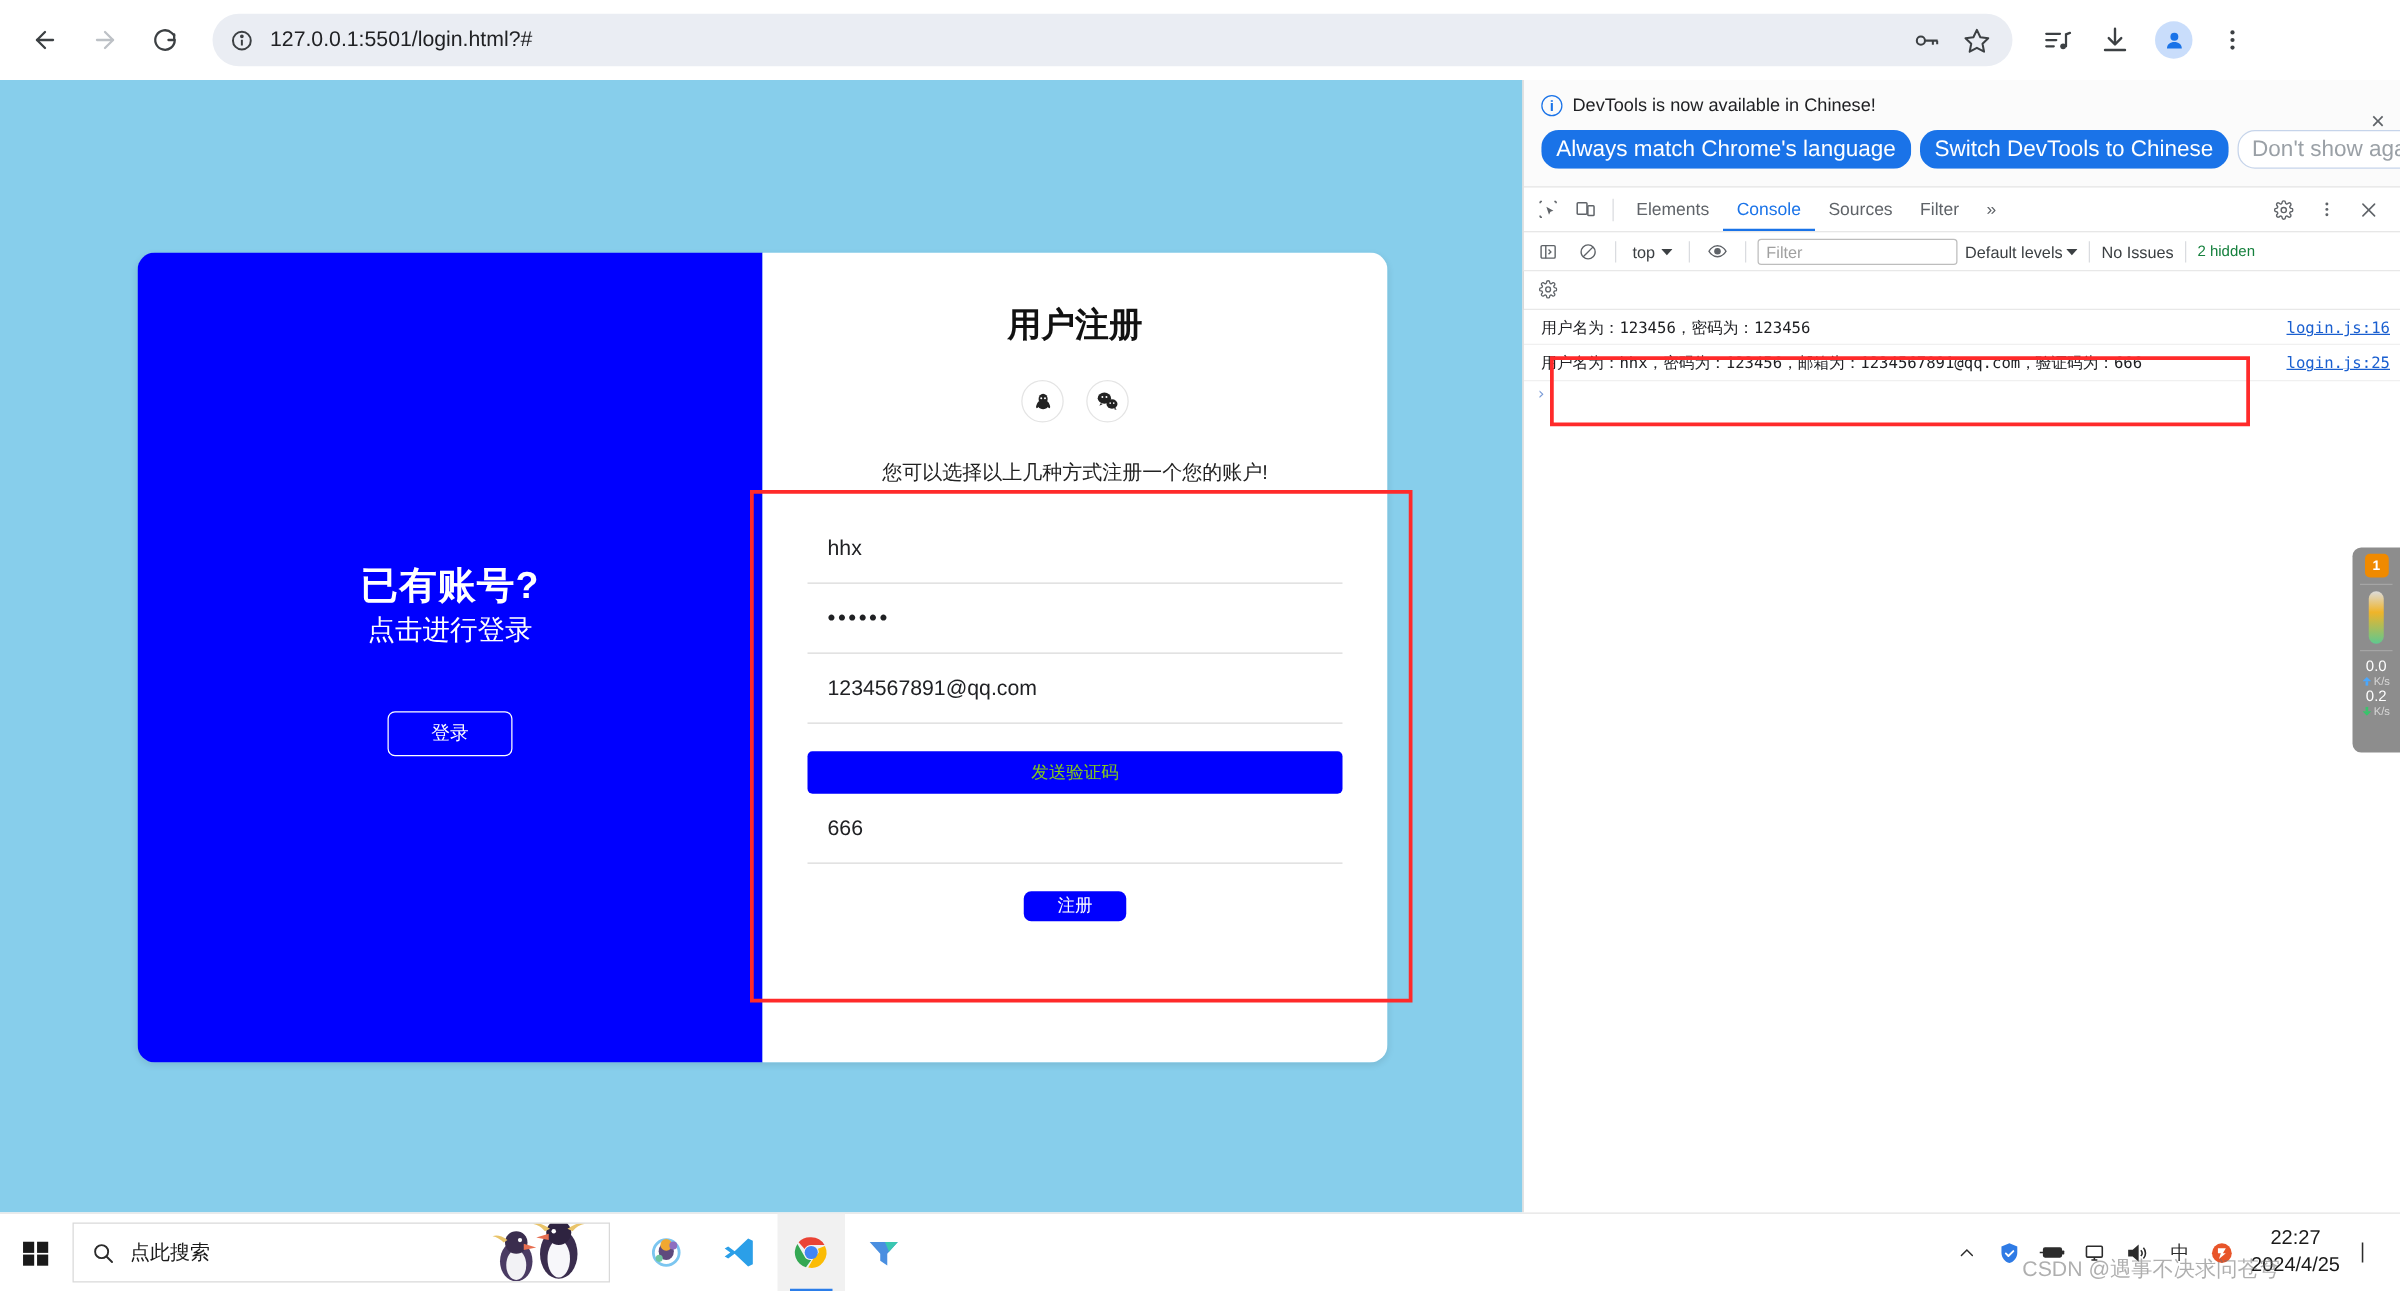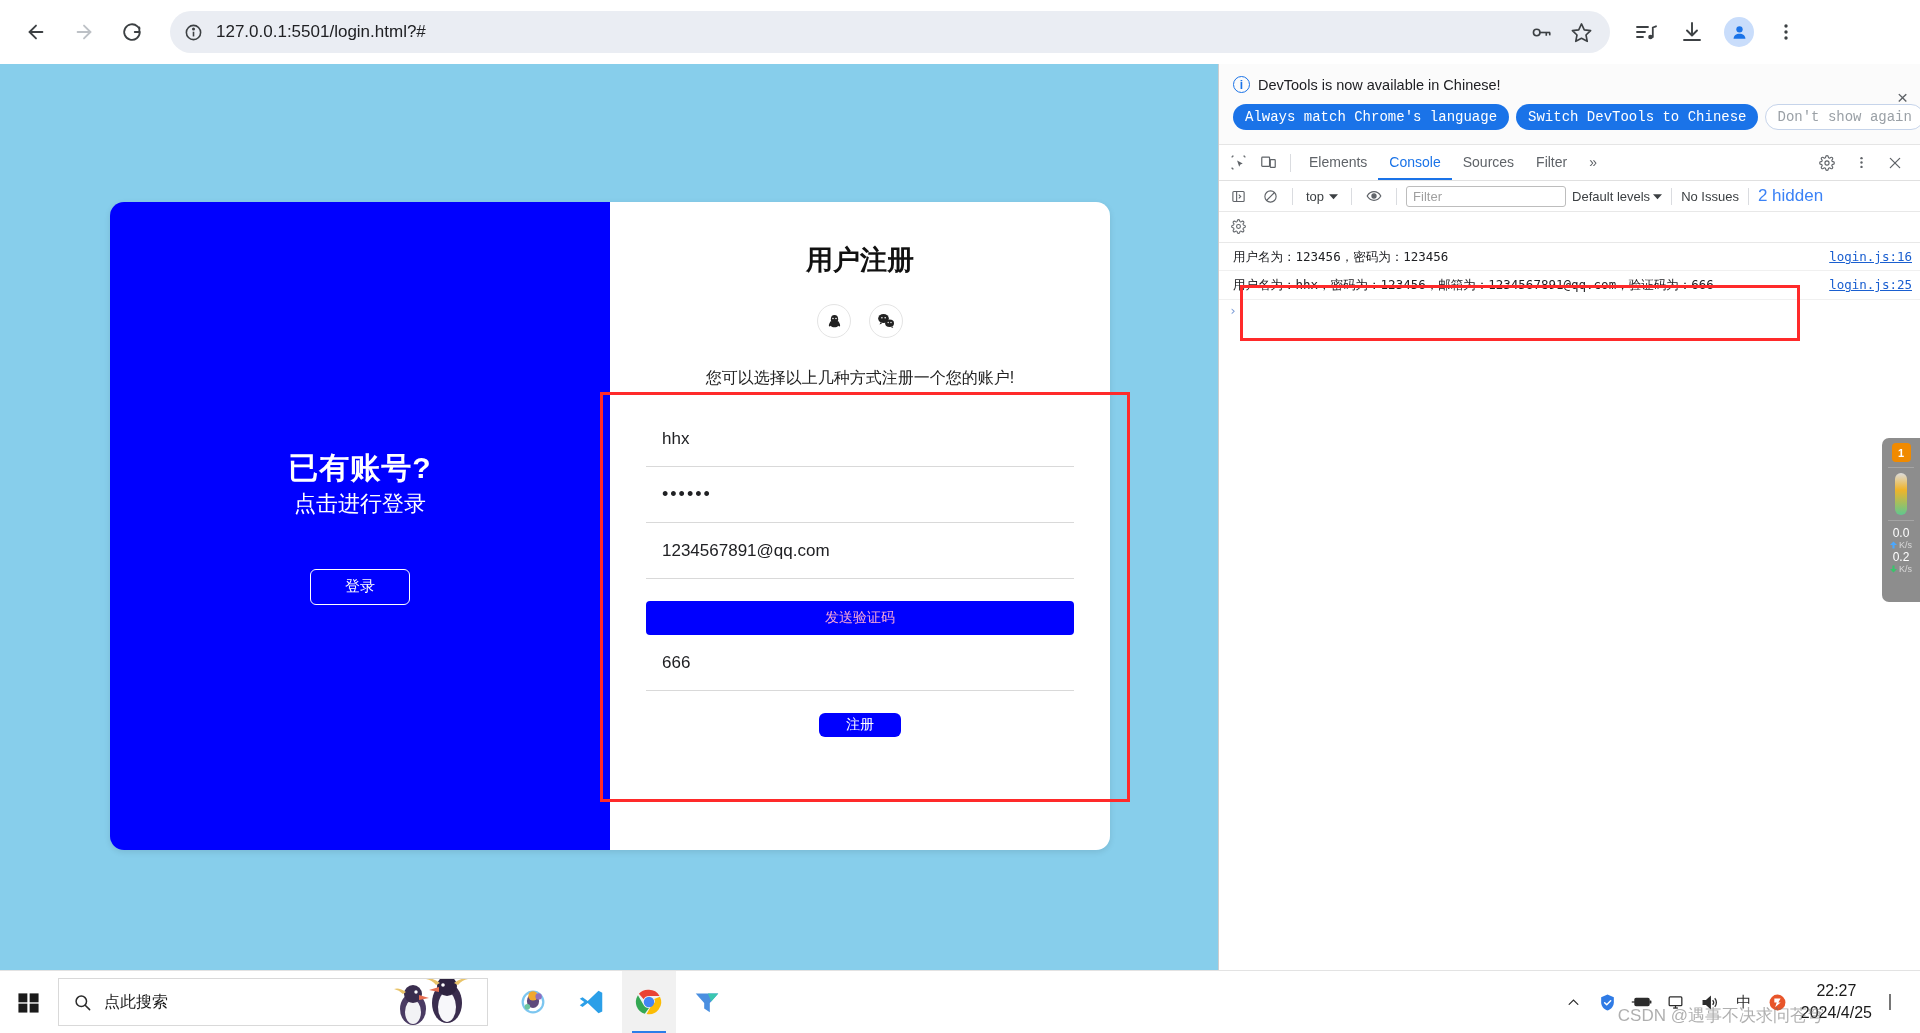--- a/index.html
+++ b/index.html
@@ -86,21 +86,21 @@
   .form-area { margin-top:22px; width:428px; display:flex; flex-direction:column; align-items:center; }
   .line-input {
     width:100%; height:56px; border:none; border-bottom:1px solid #d9d9d9;
     font-size:17px; color:#202124; outline:none; padding:0 16px;
     background:transparent; font-family:"Liberation Sans",sans-serif;
   }
   .line-input::placeholder { color:#9aa0a6; }
   .pw-dots { letter-spacing:2px; font-size:18px; }
   .wide-btn {
     width:100%; height:34px; margin-top:22px;
-    background:#0000ff; color:#f9a8d4; border:none; border-radius:4px;
+    background:#0000ff; color:#84cc16; border:none; border-radius:4px;
     font-size:14px; cursor:pointer; font-family:"Liberation Sans",sans-serif;
   }
   .submit-btn {
     width:82px; height:24px; margin-top:22px;
     background:#0000ff; color:#fff; border:none; border-radius:6px;
     font-size:14px; cursor:pointer; font-family:"Liberation Sans",sans-serif;
   }
   .annot-box {
     position:absolute; border:3px solid #ff2a2a; pointer-events:none;
   }
@@ -118,23 +118,23 @@
   }
   .dt-banner-head { display:flex; align-items:center; gap:8px; }
   .info-circle {
     width:17px;height:17px;border-radius:50%;border:1.6px solid #1a73e8;
     color:#1a73e8;font-size:12px;font-weight:bold;
     display:flex;align-items:center;justify-content:center;flex:none;
   }
   .dt-banner-title { font-size:14.5px; color:#202124; }
   .dt-banner-btns { display:flex; align-items:center; gap:7px; margin-top:11px; }
   .pill {
-    border-radius:14px; padding:4px 11px; font-size:14px; cursor:pointer;
+    border-radius:14px; padding:4px 11px; font-size:18px; cursor:pointer;
     border:1px solid transparent; white-space:nowrap;
-    font-family:Liberation Mono, monospace;
+    font-family:Liberation Sans, sans-serif;
   }
   .pill.primary { background:#1a73e8; color:#fff; }
   .pill.ghost { background:#fff; color:#9aa0a6; border:1px solid #c6d4ea; }
   .banner-close {
     position:absolute; right:12px; top:24px; font-size:19px;
     color:#5f6368; cursor:pointer; line-height:1;
   }
   .dt-tabs {
     height:36px; display:flex; align-items:center; gap:0;
     border-bottom:1px solid #e0e0e0; background:#fff; padding-left:4px;
@@ -156,21 +156,21 @@
   .cb-sep { width:1px;height:17px;background:#dadce0;margin:0 3px; }
   .ctx-sel { display:flex;align-items:center;gap:5px;font-size:13px;color:#3c4043;cursor:pointer;padding:0 4px; }
   .filter-box {
     width:160px;height:21px;border:1px solid #bdbdbd;border-radius:3px;
     font-size:13px;padding:0 6px;outline:none;color:#202124;
     font-family:"Liberation Sans",sans-serif; background:#fff;
   }
   .filter-box::placeholder { color:#a0a0a0; }
   .levels { font-size:13px;color:#3c4043;cursor:pointer;display:flex;align-items:center;gap:3px; }
   .issues { font-size:13px;color:#3c4043;cursor:pointer; }
-  .hidden-cnt { font-size:17px;color:#3b82f6;cursor:pointer; }
+  .hidden-cnt { font-size:12px;color:#15803d;cursor:pointer; }
   .cb-row2 { padding:2px 6px 4px 6px; border-bottom:1px solid #e8e8e8; }
 
   .console-log { flex:1; overflow:hidden; background:#fff; font-family:"DejaVu Sans Mono", monospace; }
   .log-row {
     display:flex; align-items:flex-start; justify-content:space-between;
     border-bottom:1px solid #f0f0f0; padding:4px 8px 4px 14px; font-size:12.5px;
     line-height:1.55; color:#202124;
   }
   .log-msg { flex:1; padding-right:8px; }
   .log-src { color:#1a5fd0; text-decoration:underline; white-space:nowrap; font-size:12.5px; cursor:pointer; }

